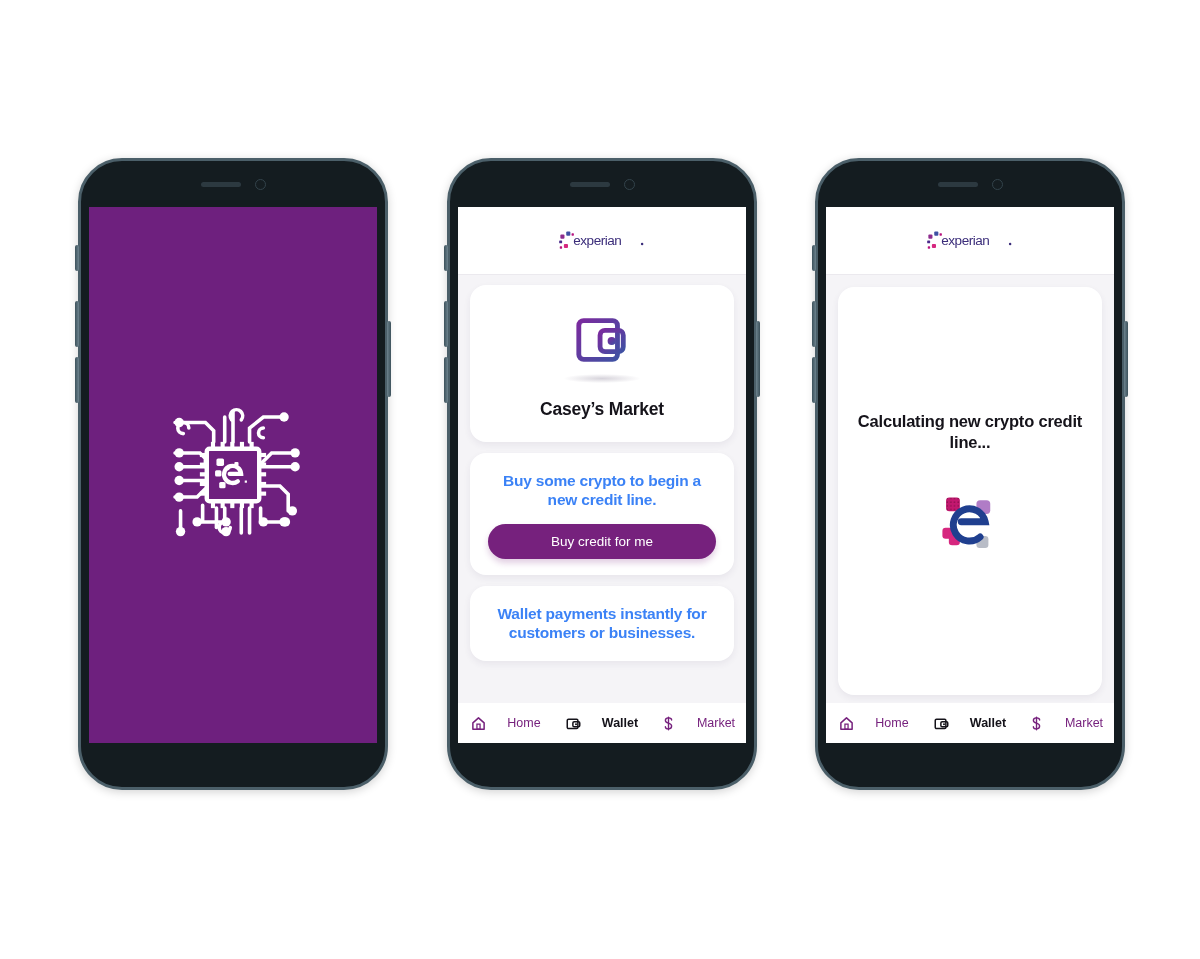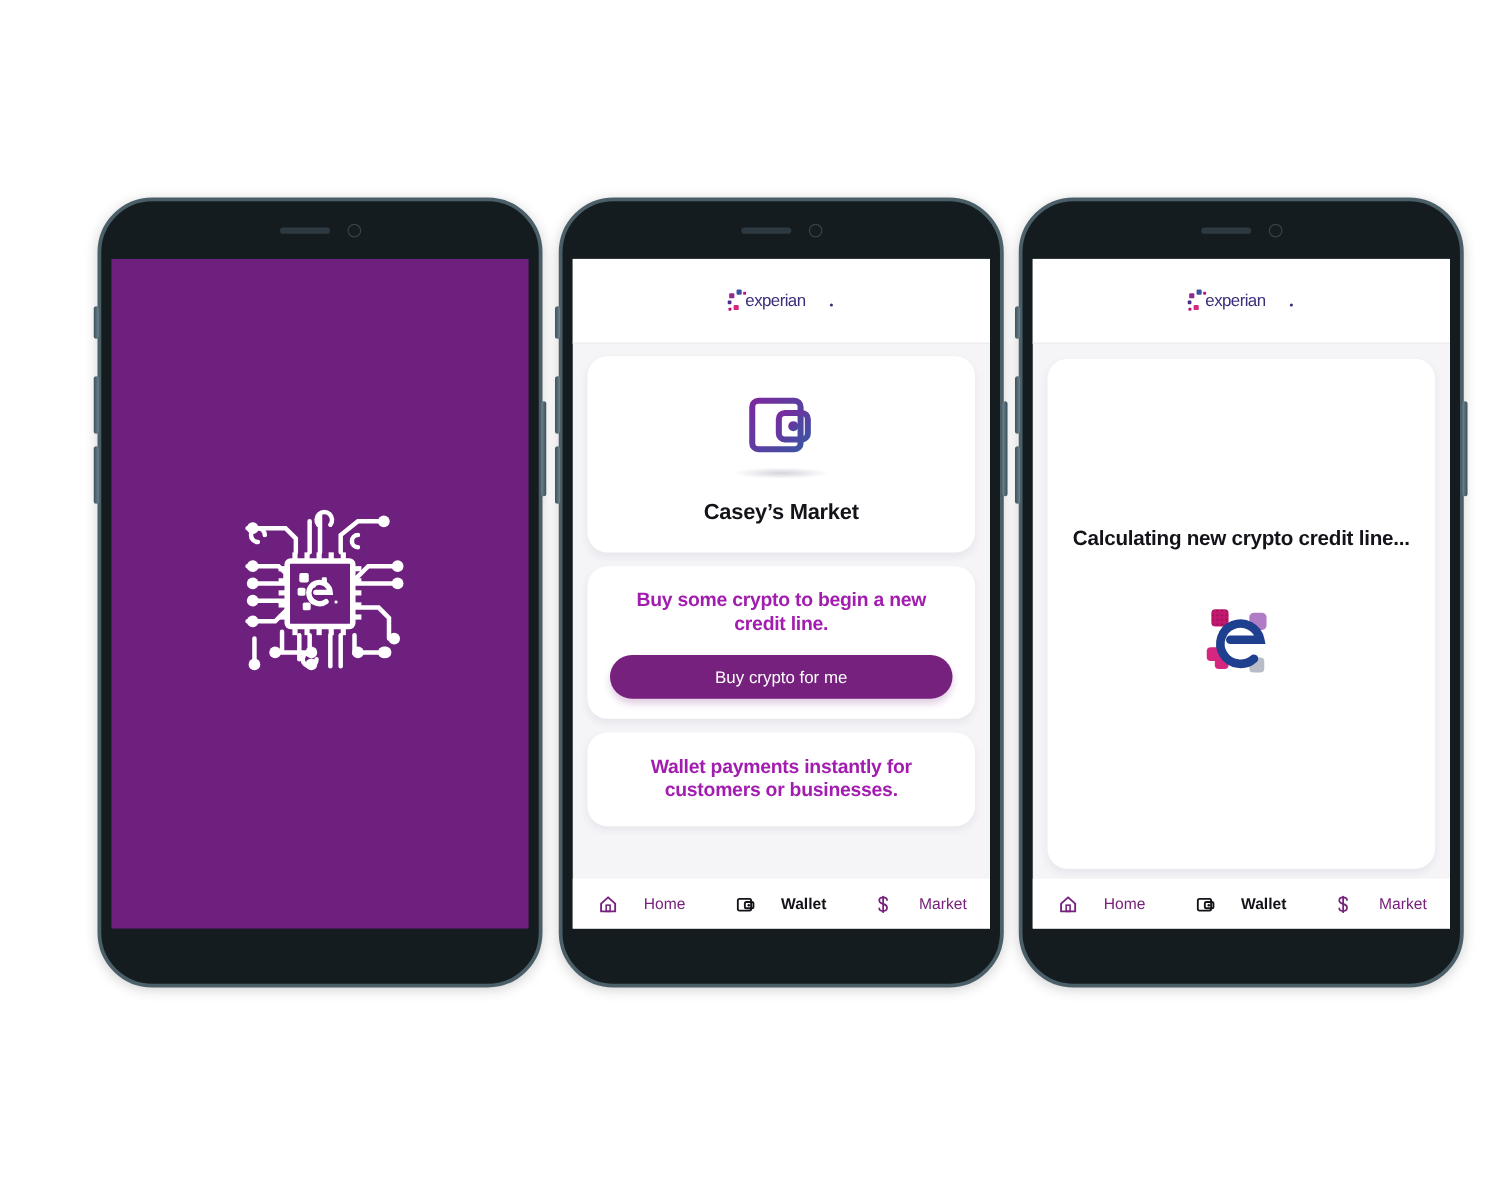--- a/index.html
+++ b/index.html
@@ -11,21 +11,21 @@
   }
   .stage {
     position: relative;
     width: 1200px; height: 959px;
     background: #ffffff;
   }
 
   
   .phone {
     position: absolute;
-    width: 356px; height: 632px;
+    width: 310px; height: 632px;
     border-radius: 44px;
     background: #141c20;
     border: 3px solid #4b5f69;
     box-shadow: 0 2px 10px rgba(0,0,0,0.18);
   }
   .phone-1 { left: 78px;  top: 158px; }
   .phone-2 { left: 447px; top: 158px; }
   .phone-3 { left: 815px; top: 158px; }
 
   .btn-side {
@@ -109,21 +109,21 @@
     background: radial-gradient(ellipse at center, rgba(120,110,135,0.30) 0%, rgba(120,110,135,0) 72%);
   }
   .wallet-title {
     margin-top: 16px;
     font-size: 17.5px; font-weight: bold; color: #15131a;
     letter-spacing: -0.2px;
   }
 
   .promo-card { padding: 18px 18px 16px 18px; text-align: center; }
   .promo-text {
-    font-size: 15.5px; font-weight: bold; color: #a21caf;
+    font-size: 15.5px; font-weight: bold; color: #3b82f6;
     line-height: 1.25; letter-spacing: -0.2px;
   }
   .cta-btn {
     display: block; width: 100%;
     margin-top: 14px;
     padding: 10px 8px;
     border: none; border-radius: 22px;
     background: #76217d;
     color: #ffffff;
     font-family: "Liberation Sans", sans-serif;
@@ -314,21 +314,21 @@
               <rect x="6" y="10" width="40" height="40" rx="5" fill="none" stroke="url(#wg)" stroke-width="5"></rect>
               <rect x="28" y="20" width="24" height="22" rx="5" fill="none" stroke="url(#wg)" stroke-width="5"></rect>
               <circle cx="40" cy="31" r="4.2" fill="url(#wg)"></circle>
             </svg>
             <div class="wallet-shadow"></div>
             <div class="wallet-title">Casey’s Market</div>
           </div>
 
           <div class="card promo-card">
             <div class="promo-text">Buy some crypto to begin a new credit line.</div>
-            <button class="cta-btn">Buy crypto for me</button>
+            <button class="cta-btn">Buy credit for me</button>
           </div>
 
           <div class="card promo-card-2">
             <div class="promo-text">Wallet payments instantly for customers or businesses.</div>
           </div>
 
         </div>
 
         <div class="tabbar">
           <button class="tab">

